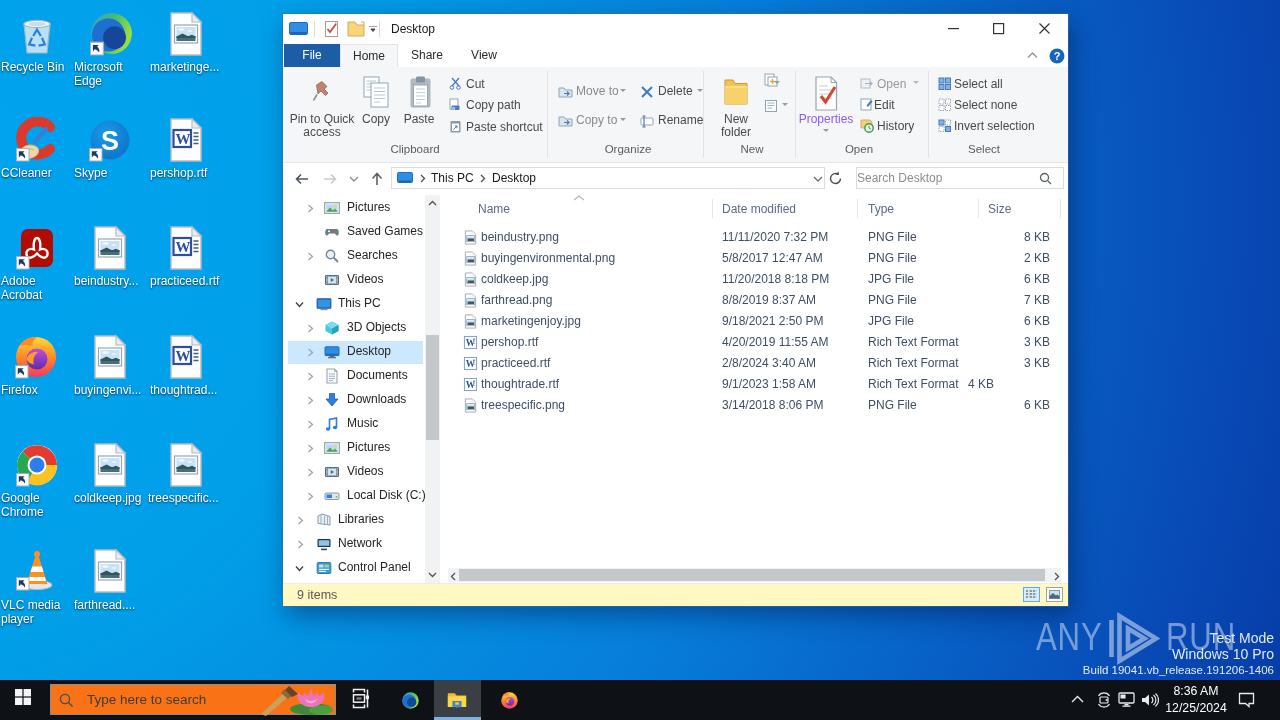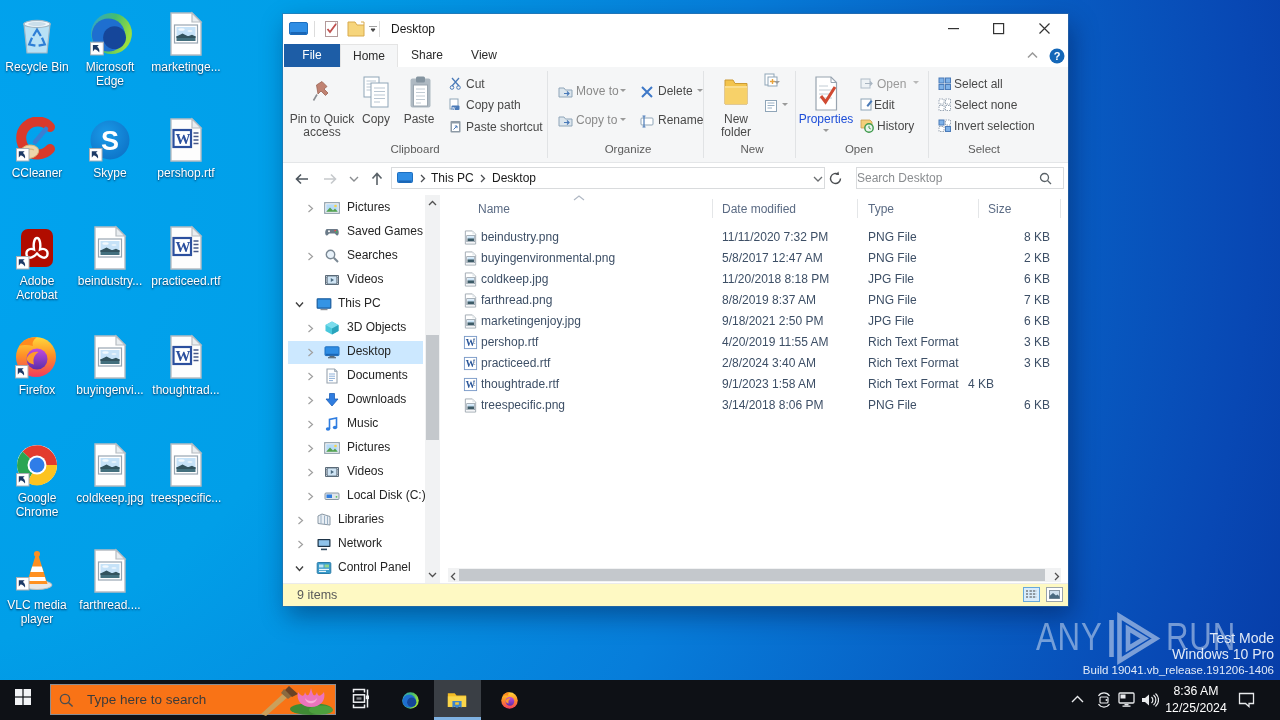--- a/index.html
+++ b/index.html
@@ -1,17 +1,17 @@
 <!DOCTYPE html>
 <html><head><meta charset="utf-8"><style>
 html,body{margin:0;padding:0}
 .desk{position:relative;width:1280px;height:720px;overflow:hidden;font-family:"Liberation Sans",sans-serif;
 background:radial-gradient(1500px circle at -100px 200px,#01a4f0 0%,#019fe8 30%,#077dda 58%,#0848b4 90%,#0639a4 100%);}
 .ab{position:absolute}
-.lbl{position:absolute;color:#fff;font-size:12px;line-height:14px;text-align:center;text-shadow:0 1px 2px rgba(0,10,40,.8)}
+.lbl{position:absolute;color:#fff;font-size:12px;line-height:14px;text-shadow:0 1px 2px rgba(0,10,40,.8)}
 .win{position:absolute;left:283px;top:14px;width:785px;height:592px;background:#fff;
 box-shadow:0 0 0 1px rgba(60,110,160,.5),4px 10px 24px rgba(0,10,50,.4);font-size:12px;color:#444}
 .cap{position:absolute;top:0;height:30px;color:#1a1a1a}
 .tabrow{position:absolute;left:0;top:30px;width:785px;height:23px;background:#fff}
 .tab{position:absolute;top:0;height:23px;line-height:23px;text-align:center;color:#2b2b2b}
 .ribbon{position:absolute;left:0;top:53px;width:785px;height:95px;background:#f5f6f7;border-bottom:1px solid #e4e6e8}
 .rlbl{position:absolute;color:#5c5c5c;font-size:11.5px;transform:translateX(-50%);white-space:nowrap}
 .rtxt{position:absolute;color:#494949;font-size:12px;white-space:nowrap}
 .gsep{position:absolute;top:4px;height:87px;width:1px;background:#e1e3e5}
 .addr{position:absolute;left:0;top:149px;width:785px;height:32px;background:#fff}
@@ -415,21 +415,21 @@
 <span class="ab" style="left:499px;top:36px;border:3.5px solid transparent;border-top-color:#9a9a9a"></span>
 <div class="rlbl" style="left:469px;top:76px">New</div>
 <div class="gsep" style="left:512px"></div>
 
 <svg class="ab" style="left:532px;top:9px" width="23" height="35" viewBox="0 0 23 35">
           <path d="M1,1 L16,1 L21.5,6.5 L21.5,34 L1,34 Z" fill="#fff" stroke="#98a4b0" stroke-width="1.2"></path>
           <path d="M16,1 L16,6.5 L21.5,6.5" fill="none" stroke="#98a4b0"></path>
           <path d="M4,10 L13,10 M4,14 L17,14 M4,18 L17,18 M4,22 L17,22" stroke="#c2ccd4"></path>
           <path d="M6,20 L10.5,26 L20,11" stroke="#d04a32" stroke-width="3" fill="none"></path>
         </svg>
-<div class="rlbl" style="left:543px;top:45px;color:#1d4ed8;font-size:12px">Properties</div>
+<div class="rlbl" style="left:543px;top:45px;color:#8b5cf6;font-size:12px">Properties</div>
 <span class="ab" style="left:540px;top:62px;border:3.5px solid transparent;border-top-color:#9a9a9a"></span>
 <svg class="ab" style="left:577px;top:10px" width="14" height="13">
           <rect x="1" y="2" width="9" height="9" fill="#eef2f5" stroke="#b0bcc8"></rect>
           <path d="M5,6.5 L12,6.5 M10,4.5 L12,6.5 L10,8.5" stroke="#a8b4c0" stroke-width="1.2" fill="none"></path>
         </svg>
 <div class="rtxt" style="left:594px;top:10px;color:#9a9a9a">Open</div>
         <span class="ab" style="left:630px;top:14px;border:3.5px solid transparent;border-top-color:#b8b8b8"></span>
 <svg class="ab" style="left:577px;top:31px" width="14" height="13">
           <rect x="1" y="1" width="10" height="11" fill="#fff" stroke="#8fa5b8"></rect>
           <path d="M8,9 L12.5,3.5 L11,2 L6.5,7.5 Z" fill="#4a7ab8"></path>

